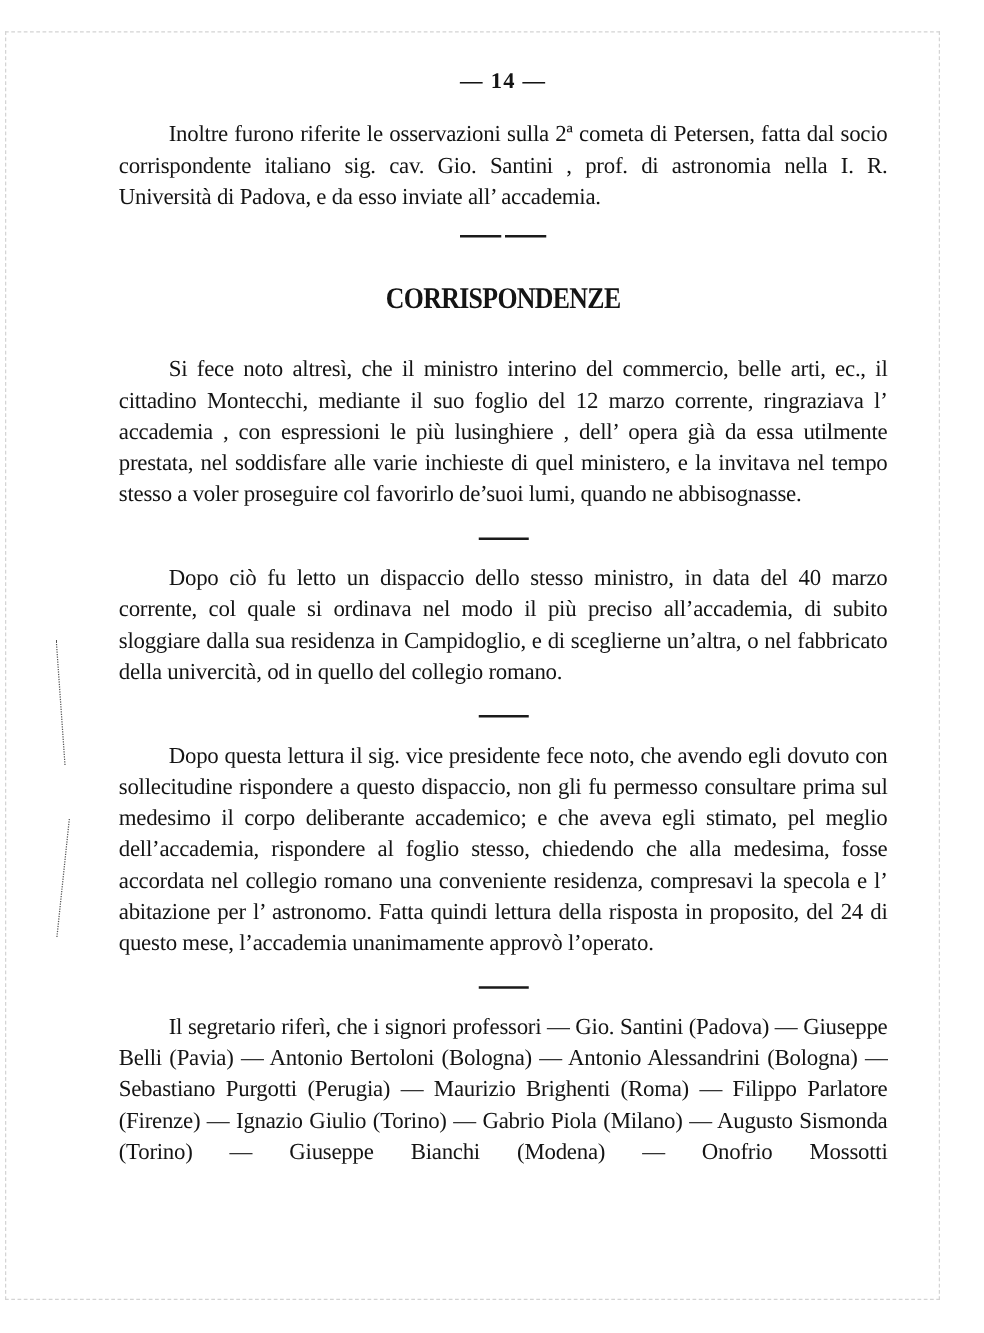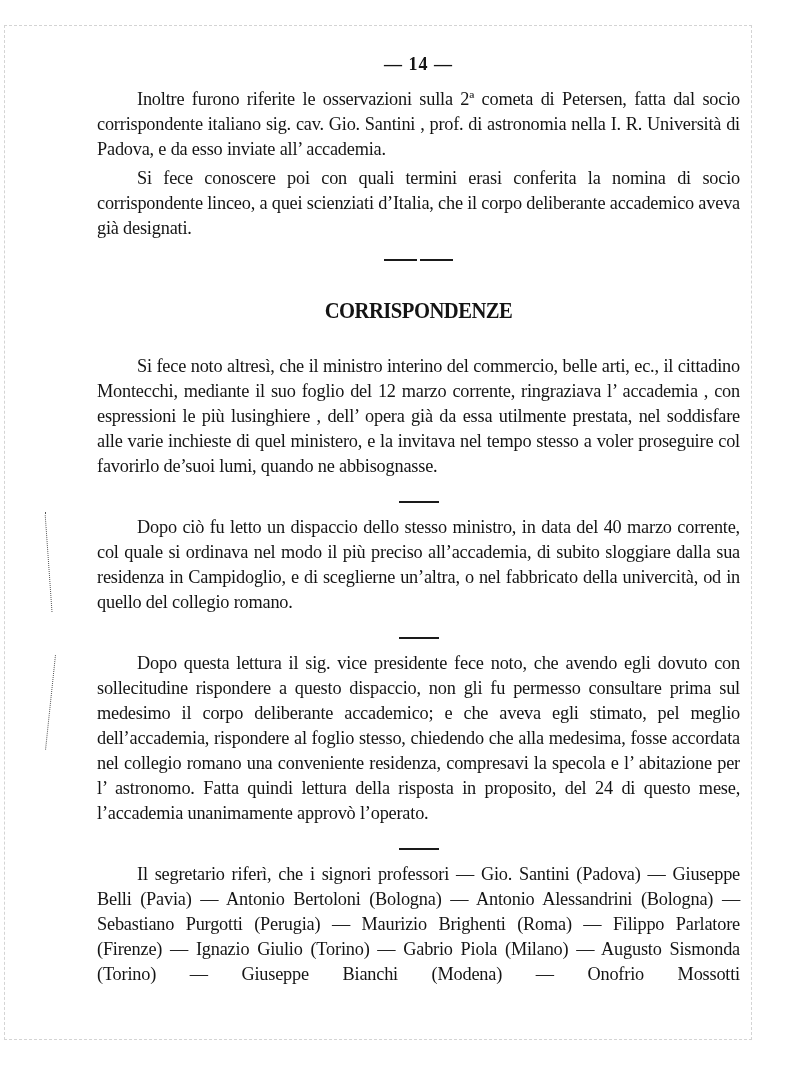--- a/index.html
+++ b/index.html
@@ -2,30 +2,30 @@
 <html><head>
 <meta charset="utf-8">
 <style>
   html, body { margin: 0; padding: 0; background: #ffffff; }
   body { width: 787px; height: 1066px; position: relative; overflow: hidden; }
   .scan-border {
     position: absolute; left: 4px; top: 25px; width: 748px; height: 1015px;
     border: 1px dashed #d4d4d4; box-sizing: border-box;
   }
   .page {
-    position: absolute; left: 93px; top: 52px; width: 651px;
+    position: absolute; left: 77px; top: 52px; width: 651px;
     font-family: "Liberation Serif", "DejaVu Serif", serif;
     color: #141414; font-size: 18.3px; line-height: 25px;
     letter-spacing: -0.2px;
   }
   .page-number {
     text-align: center; font-weight: bold; font-size: 18px; margin: 0 0 10px 0;
     letter-spacing: 1px;
   }
-  p { margin: 4px; text-align: justify; text-align-last: auto; text-indent: 40px; }
+  p { margin: 18px; text-align: justify; text-align-last: auto; text-indent: 40px; }
   .rule { height: 2px; background: #1a1a1a; margin: 0 auto; }
   .rule-double { width: 69px; display: flex; justify-content: space-between; margin: 18px auto 37px auto; }
   .rule-double span { display: block; width: 33px; height: 2px; background: #1a1a1a; }
   .rule-single { width: 40px; margin: 22px auto 12px auto; }
   .section-title {
     text-align: center; font-weight: bold; font-size: 24px; letter-spacing: -0.6px;
     margin: 0 0 31px 0; transform: scaleX(0.86);
   }
   .margin-mark {
     position: absolute; width: 2px; border-left: 1px dotted #555;
@@ -35,21 +35,20 @@
 <body>
 
 <div class="scan-border"></div>
 <div class="margin-mark" style="left:48px; top:512px; height:100px; transform:rotate(-4deg);"></div>
 <div class="margin-mark" style="left:50px; top:655px; height:95px; transform:rotate(6deg);"></div>
 
 <div class="page">
   <div class="page-number">— 14 —</div>
 
   <p>Inoltre furono riferite le osservazioni sulla 2ª cometa di Petersen, fatta dal socio corrispondente italiano sig. cav. Gio. Santini , prof. di astronomia nella I. R. Università di Padova, e da esso inviate all’ accademia.</p>
-  <p>Si fece conoscere poi con quali termini erasi conferita la nomina di socio corrispondente linceo, a quei scienziati d’Italia, che il corpo deliberante accademico aveva già designati.</p>
 
   <div class="rule-double">
       <span></span>
       <span></span>
     </div>
 
   <div class="section-title">CORRISPONDENZE</div>
 
   <p>Si fece noto altresì, che il ministro interino del commercio, belle arti, ec., il cittadino Montecchi, mediante il suo foglio del 12 marzo corrente, ringraziava l’ accademia , con espressioni le più lusinghiere , dell’ opera già da essa utilmente prestata, nel soddisfare alle varie inchieste di quel ministero, e la invitava nel tempo stesso a voler proseguire col favorirlo de’suoi lumi, quando ne abbisognasse.</p>
 

